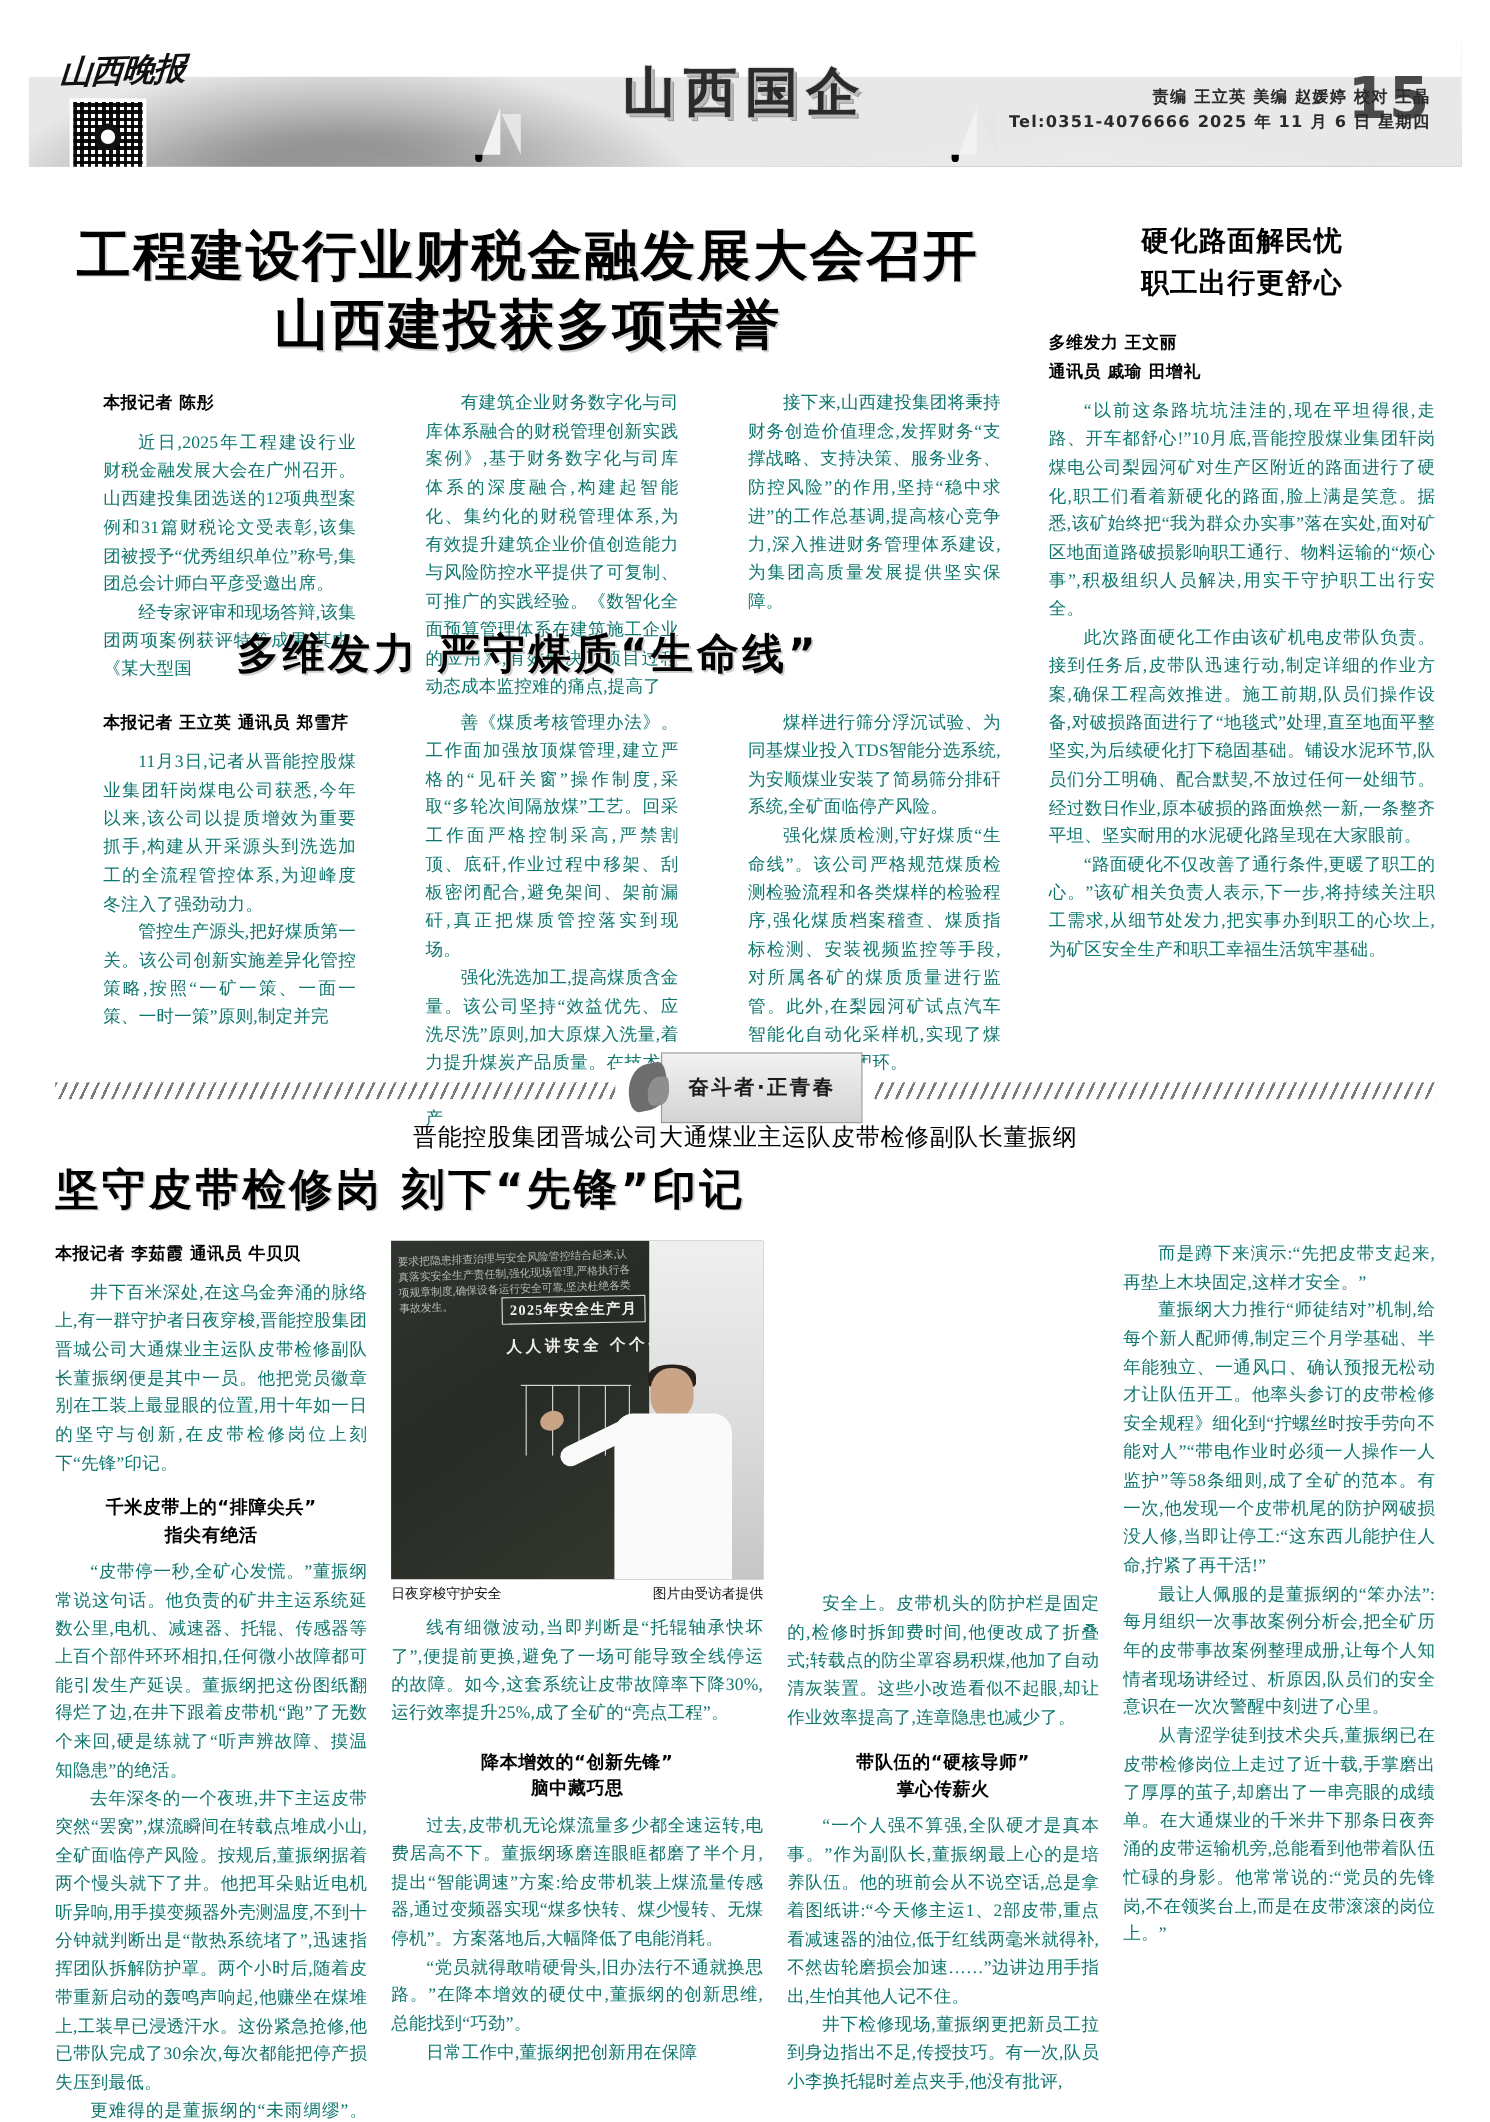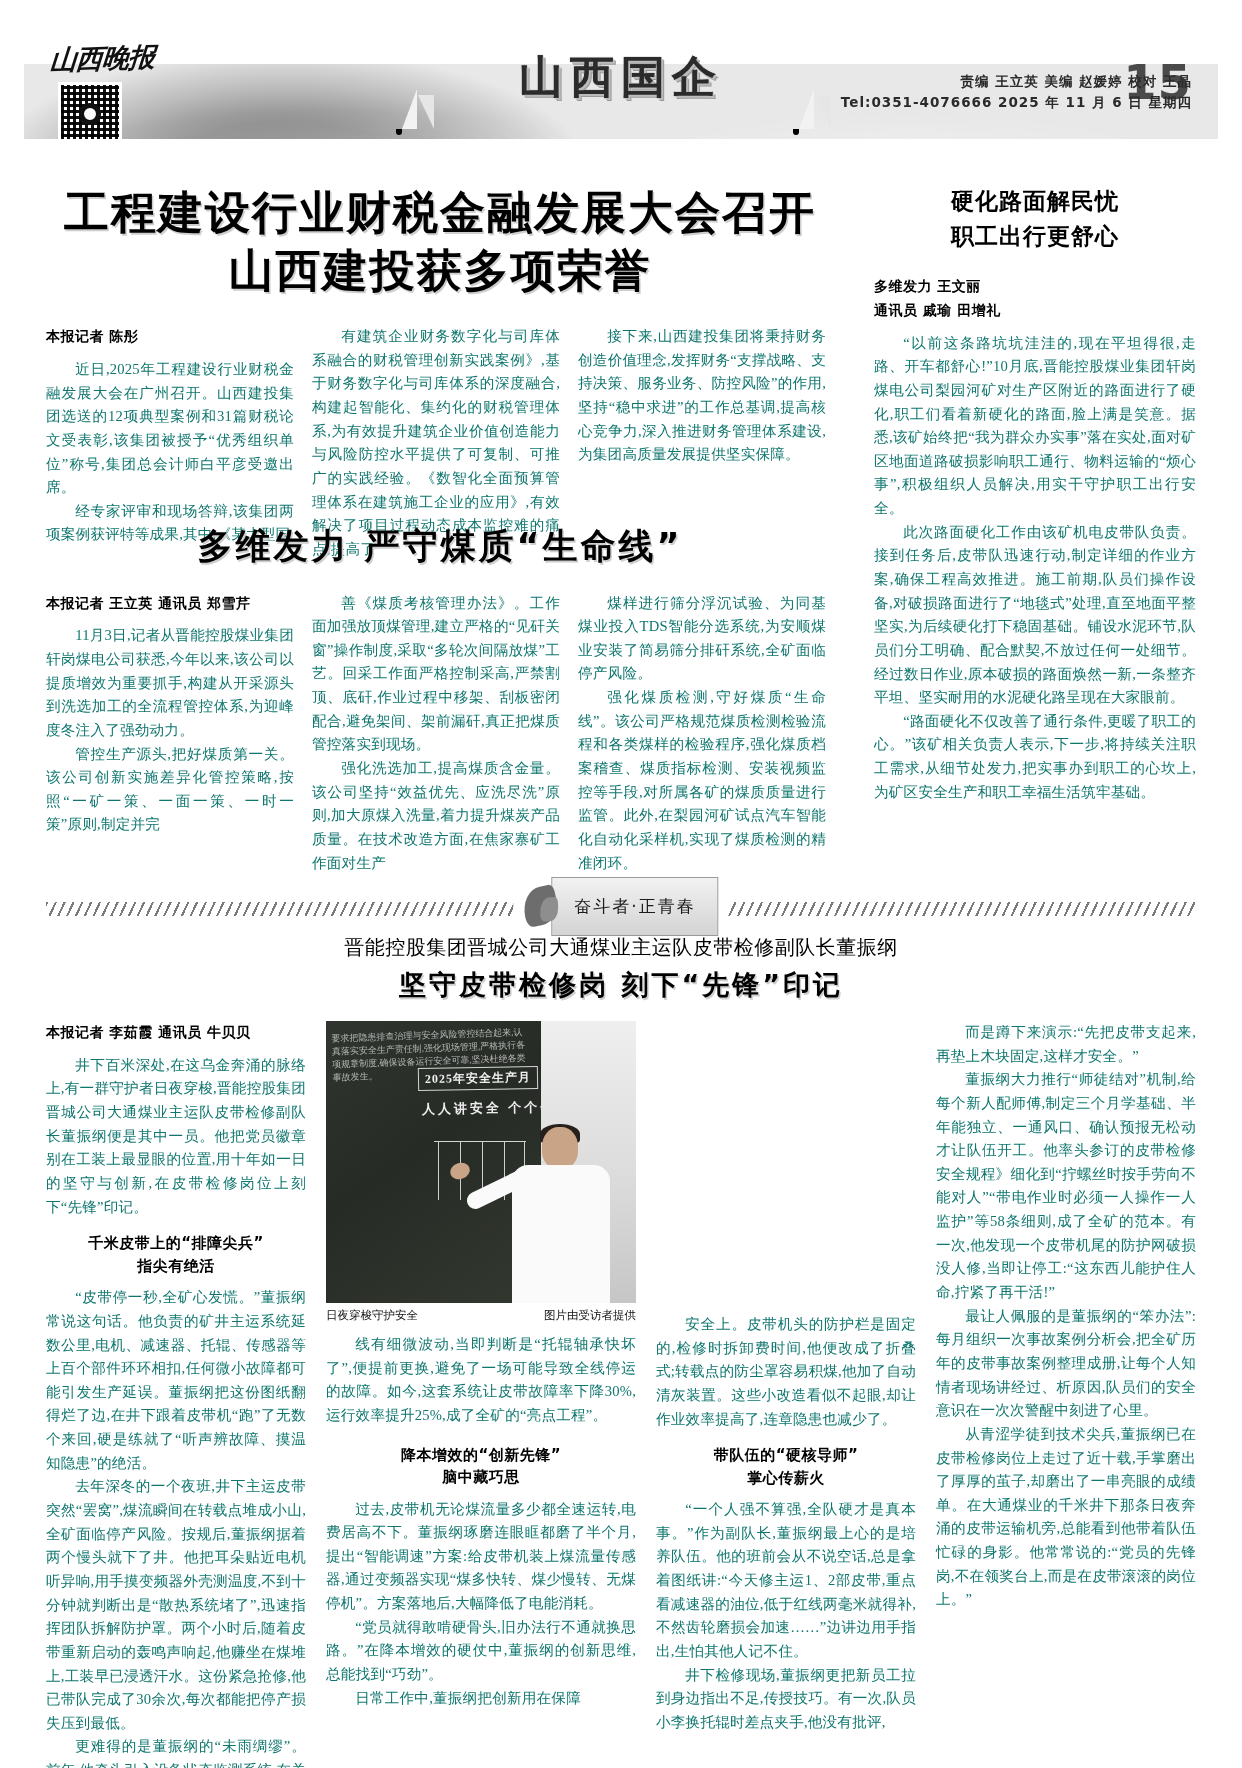--- a/index.html
+++ b/index.html
@@ -64,47 +64,47 @@
   .top-wrap{position:absolute;left:46px;top:150px;width:1150px;}
   .lead-head{font-family:"DejaVu Sans","Liberation Sans",sans-serif;font-weight:bold;
      font-size:45px;line-height:1.28;text-align:center;letter-spacing:2px;color:#000;
      text-shadow:1.5px 1.5px 0 #cfcfcf;}
   .lead-head .l2{display:block;}
   .left-block{position:absolute;left:0;top:0;width:788px;}
   .right-block{position:absolute;left:828px;top:0;width:322px;}
   .right-head{font-family:"DejaVu Sans","Liberation Sans",sans-serif;font-weight:bold;font-size:23px;
      line-height:1.5;text-align:center;letter-spacing:1px;}
   .cols3{display:flex;gap:18px;margin-top:14px;}
-  .cols3 > div{width:248px;}
+  .cols3 > div{width:248px;margin-left:40px;}
 
   
   .art2{position:absolute;left:46px;top:490px;width:788px;}
   .art2-head{font-family:"DejaVu Sans","Liberation Sans",sans-serif;font-weight:bold;font-size:35px;
      text-align:center;letter-spacing:3px;line-height:1.3;text-shadow:1.5px 1.5px 0 #cfcfcf;margin-bottom:22px;}
 
   
   .banner{position:absolute;left:46px;top:852px;width:1150px;height:40px;}
   .banner-hatch{position:absolute;left:0;right:0;top:16px;height:14px;
      background:repeating-linear-gradient(115deg,#7a7a7a 0 2px,#ffffff 2px 8px);}
   .banner-center{position:absolute;left:50%;transform:translateX(-50%);top:0;height:40px;
      display:flex;align-items:center;background:#fff;padding:0 10px;}
   .banner-leaf{width:34px;height:38px;background:#6d6d6d;
      border-radius:60% 15% 55% 20%/70% 20% 60% 25%;transform:rotate(-12deg);margin-right:-6px;position:relative;}
   .banner-leaf::after{content:"";position:absolute;left:16px;top:12px;width:18px;height:24px;
      background:#8e8e8e;border-radius:55% 18% 50% 22%/65% 22% 55% 26%;transform:rotate(10deg);}
   .banner-plate{background:linear-gradient(180deg,#f2f2f2,#d3d3d3);border:1px solid #9a9a9a;
-     padding:17px 22px;font-family:"DejaVu Sans","Liberation Sans",sans-serif;font-weight:normal;
+     padding:17px 22px;font-family:"DejaVu Sans","Liberation Sans",sans-serif;font-weight:bold;
      font-size:17px;letter-spacing:2px;color:#1c1c1c;}
 
   
   .art3{position:absolute;left:46px;top:900px;width:1150px;}
   .art3-shoulder{font-family:"Liberation Serif","DejaVu Serif",serif;font-weight:normal;font-size:20px;
      text-align:center;letter-spacing:.5px;margin-bottom:6px;}
-  .art3-head{font-family:"DejaVu Sans","Liberation Sans",sans-serif;font-weight:bold;font-size:27px;
-     text-align:center;letter-spacing:3px;text-shadow:1.5px 1.5px 0 #cfcfcf;margin-bottom:18px;}
+  .art3-head{font-family:"DejaVu Sans","Liberation Sans",sans-serif;font-weight:bold;font-size:36px;
+     text-align:left;letter-spacing:3px;text-shadow:1.5px 1.5px 0 #cfcfcf;margin-bottom:18px;}
   .art3-cols{display:flex;gap:20px;}
   .art3-cols > .c{width:266px;}
   .photo-col{width:310px;}
   .photo{position:relative;width:310px;height:282px;overflow:hidden;
      background:linear-gradient(160deg,#2d2d2d 0%,#3a3a3a 40%,#2a2a2a 100%);}
   .board{position:absolute;left:0;top:0;width:215px;height:282px;
      background:linear-gradient(145deg,#30352f 0%,#272b26 45%,#33382f 100%);}
   .chalk{position:absolute;color:#dcdcdc;font-family:"Liberation Serif",serif;
      font-size:9px;line-height:1.45;opacity:.78;transform:rotate(-2deg);width:200px;}
   .chalk-title{position:absolute;left:92px;top:46px;color:#f0f0f0;font-weight:bold;font-size:12px;

